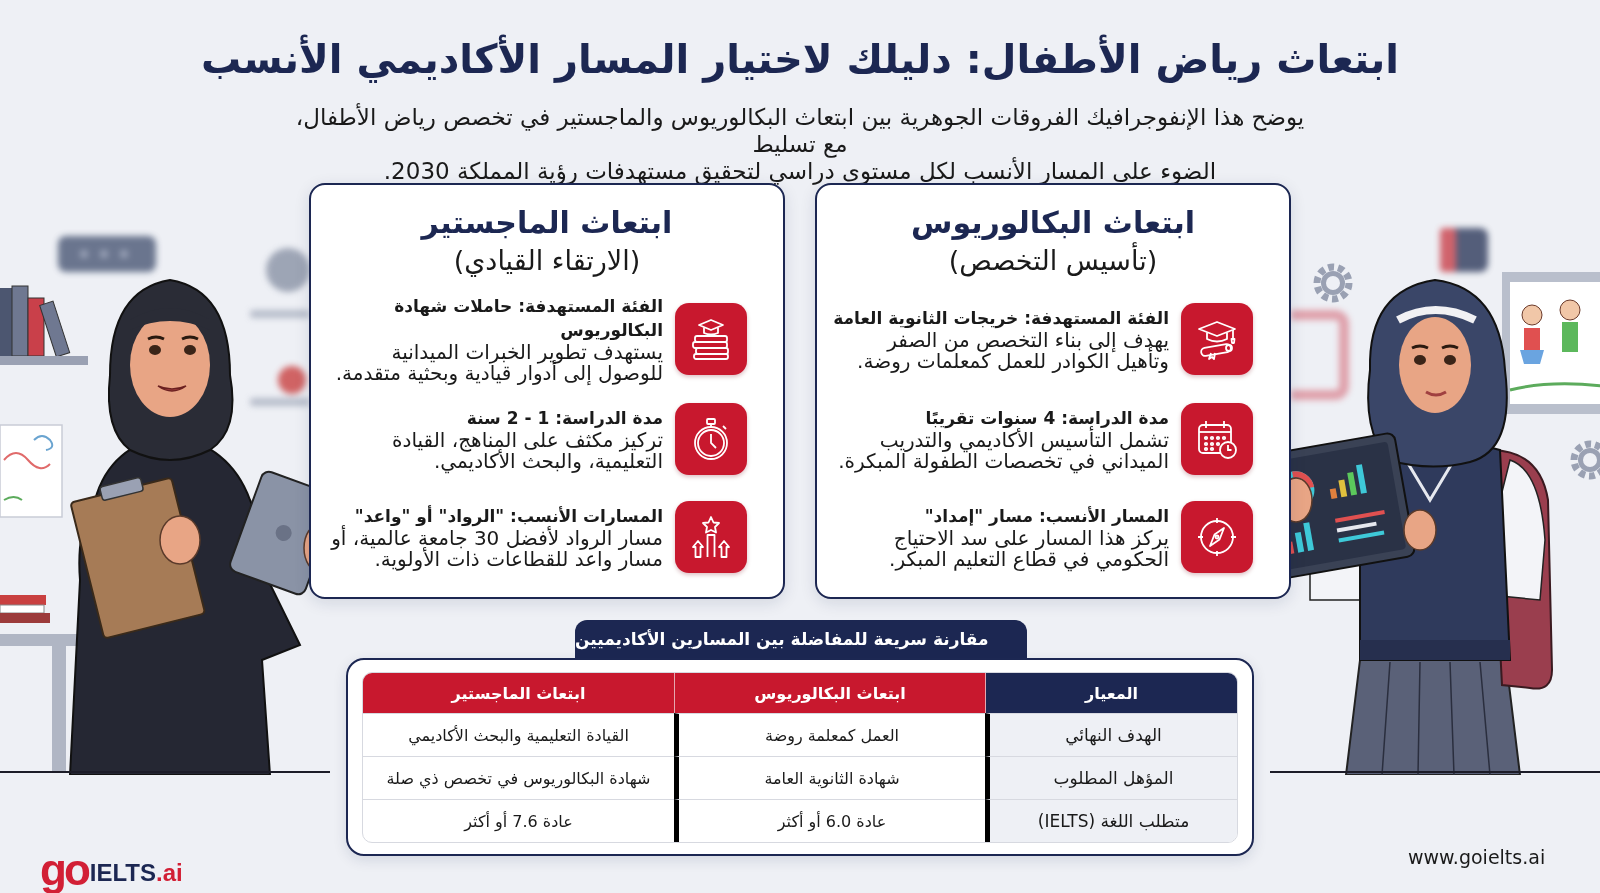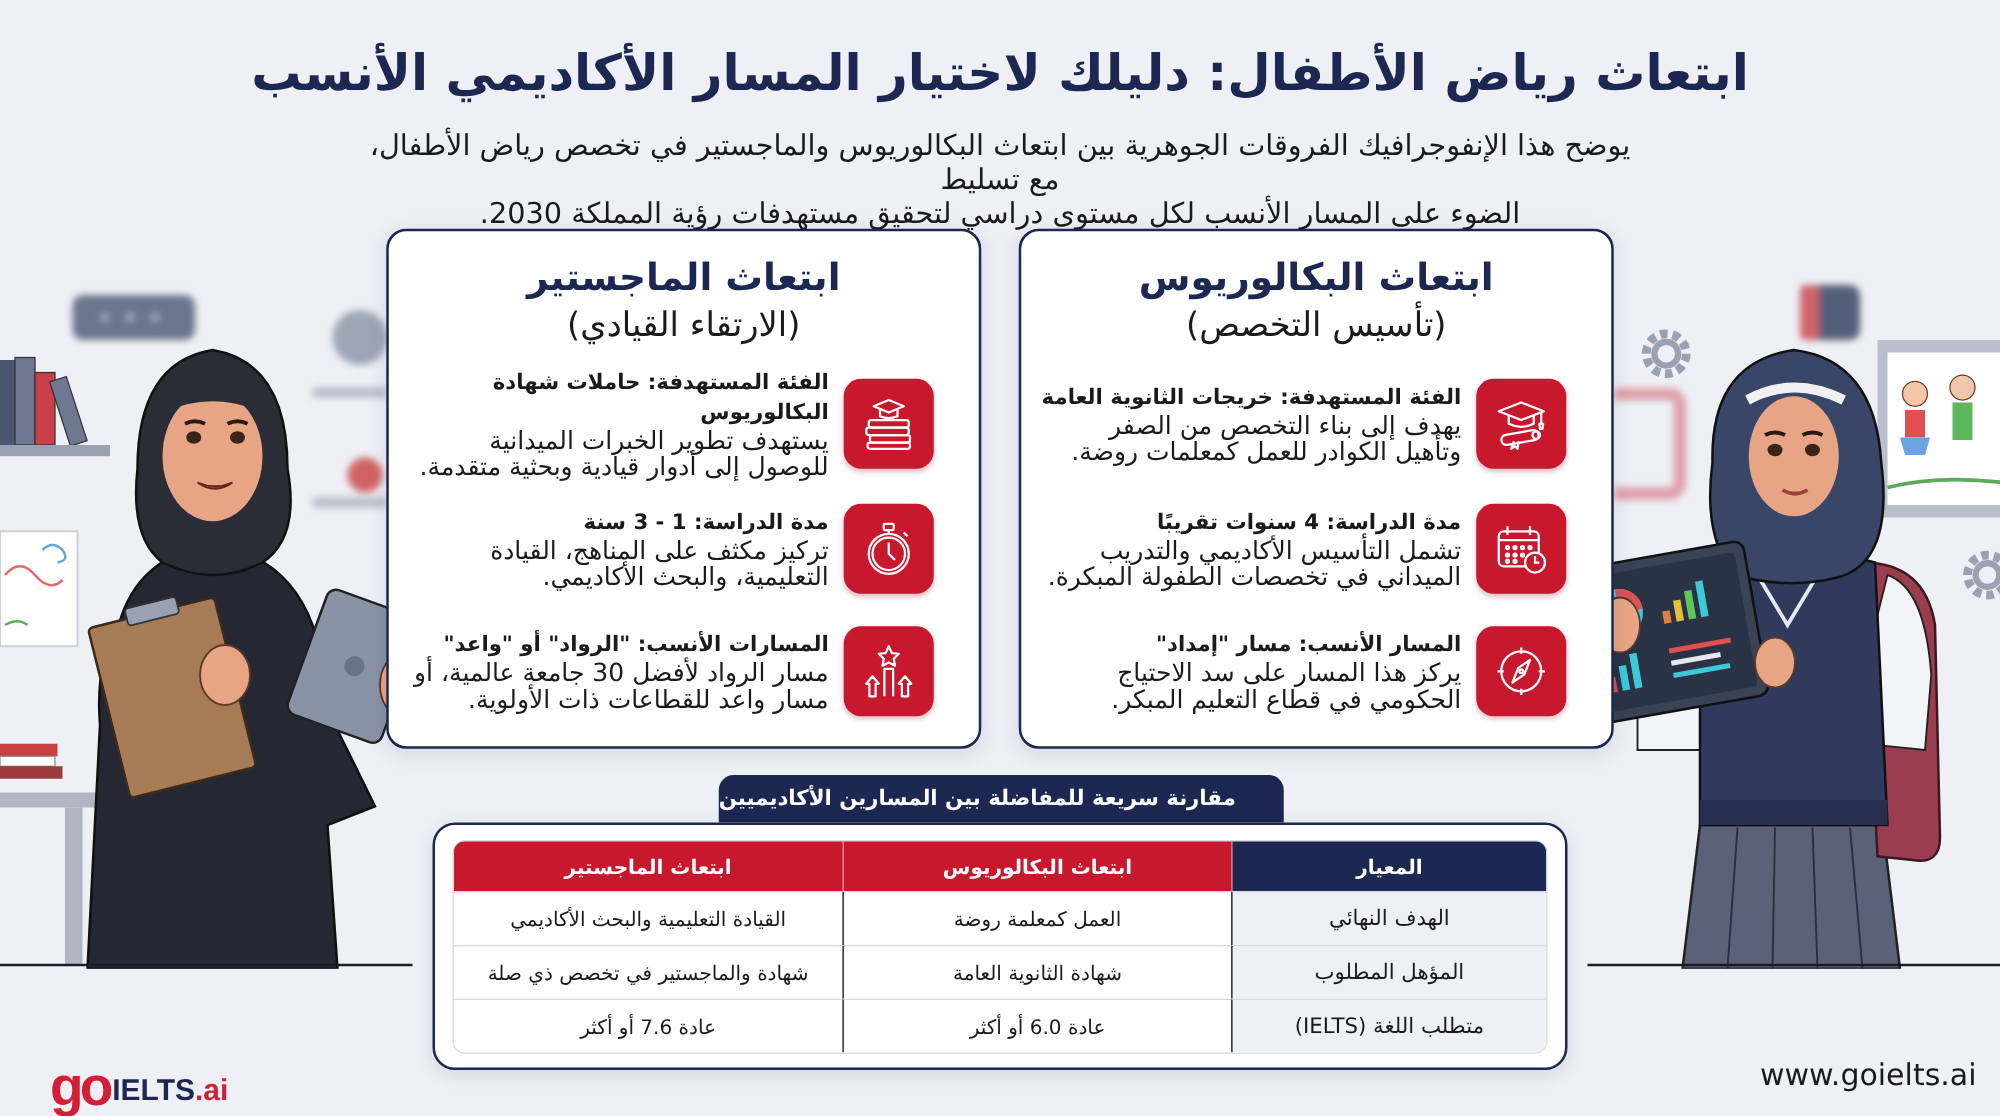--- a/index.html
+++ b/index.html
@@ -79,40 +79,40 @@
     border: 1px solid #d7d9e0; border-radius: 10px; overflow: hidden;
   }
   th {
     height: 40px; font-size: 16px; font-weight: bold; color: #ffffff;
     background: #c8182e; text-align: center;
     border-left: 1px solid #e6a7b0;
   }
   th.criterion { background: #1c2752; width: 252px; }
   td {
     height: 43px; font-size: 16px; color: #1a1a1a; text-align: center;
-    border-top: 1px solid #d7d9e0; border-left: 1px solid #000000;
+    border-top: 1px solid #d7d9e0; border-left: 5px solid #000000;
   }
   td.criterion { background: #eef0f5; font-weight: normal; font-size: 17px; }
   tr th:last-child, tr td:last-child { border-left: none; }
 
   
   .ground { position: absolute; top: 771px; height: 2px; background: #1c1c28; }
   .ground.left { left: 0; width: 330px; }
   .ground.right { left: 1270px; width: 330px; }
 
   
   .logo {
     position: absolute; left: 40px; top: 848px; height: 44px;
     display: flex; align-items: flex-end; font-family: "Liberation Sans", sans-serif;
   }
   .logo .go { color: #d21f35; font-size: 44px; font-weight: bold; letter-spacing: -3px; line-height: 44px; }
   .logo .ielts { color: #1c2752; font-size: 24px; font-weight: bold; line-height: 30px; margin-left: 2px; margin-bottom: 4px; }
   .logo .ai { color: #d21f35; font-size: 24px; font-weight: bold; line-height: 30px; margin-bottom: 4px; }
   .website {
-    position: absolute; left: 1408px; top: 846px; font-size: 24px; color: #1a1a1a;
+    position: absolute; left: 1408px; top: 846px; font-size: 19px; color: #1a1a1a;
     font-family: "DejaVu Sans", sans-serif;
   }
 
   
   .illus { position: absolute; }
   .blur { filter: blur(3px); opacity: 0.8; }
 </style>
 </head>
 <body>
 
@@ -342,21 +342,21 @@
         <svg viewBox="0 0 48 48" fill="none" stroke="#ffffff" stroke-width="1.8">
           <rect x="20" y="4" width="8" height="5" rx="1"></rect>
           <path d="M24 9 V12"></path>
           <path d="M36 11 l3 3"></path>
           <circle cx="24" cy="28" r="16"></circle>
           <circle cx="24" cy="28" r="13"></circle>
           <path d="M24 19 V28 L29 33"></path>
         </svg>
       </div>
       <div class="text">
-        <div class="heading">مدة الدراسة: 1 - 3 سنة</div>
+        <div class="heading">مدة الدراسة: 1 - 2 سنة</div>
         <div class="desc">تركيز مكثف على المناهج، القيادة التعليمية، والبحث الأكاديمي.</div>
       </div>
     </div>
 
     <div class="item i3">
       <div class="icon-box">
         <svg viewBox="0 0 48 48" fill="none" stroke="#ffffff" stroke-width="1.8" stroke-linejoin="round">
           <path d="M24 4 L26.5 9.5 L32 10 L28 14 L29 19.5 L24 17 L19 19.5 L20 14 L16 10 L21.5 9.5 Z"></path>
           <path d="M20.5 44 V22 H27.5 V44"></path>
           <path d="M6 34 L11 28 L16 34 H13.5 V44 H8.5 V34 Z"></path>
@@ -382,21 +382,21 @@
       </thead>
       <tbody>
         <tr>
           <td class="criterion">الهدف النهائي</td>
           <td>العمل كمعلمة روضة</td>
           <td>القيادة التعليمية والبحث الأكاديمي</td>
         </tr>
         <tr>
           <td class="criterion">المؤهل المطلوب</td>
           <td>شهادة الثانوية العامة</td>
-          <td>شهادة والماجستير في تخصص ذي صلة</td>
+          <td>شهادة البكالوريوس في تخصص ذي صلة</td>
         </tr>
         <tr>
           <td class="criterion">متطلب اللغة (IELTS)</td>
           <td>عادة 6.0 أو أكثر</td>
           <td>عادة 7.6 أو أكثر</td>
         </tr>
       </tbody>
     </table>
   </div>
 

